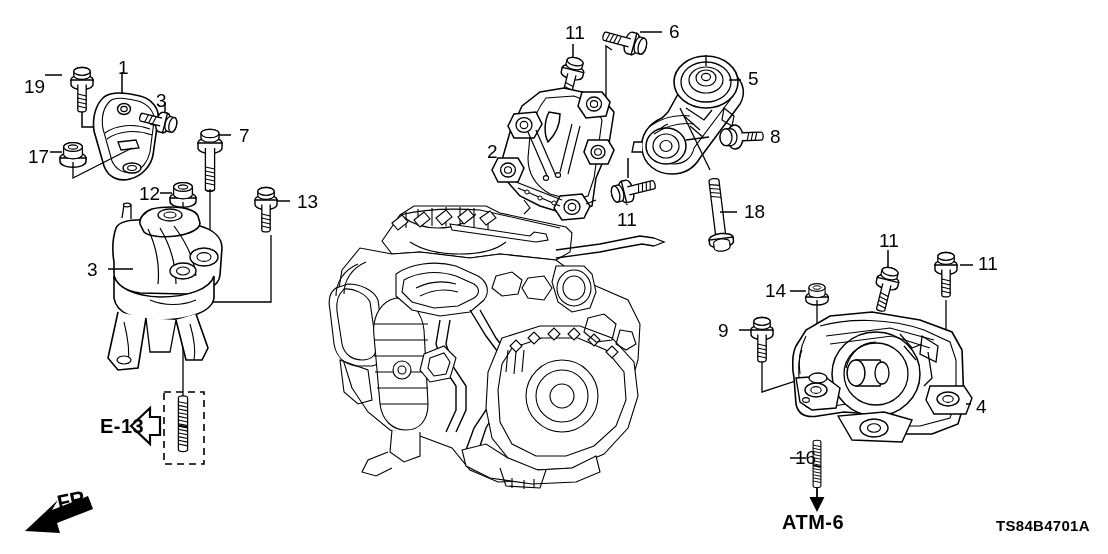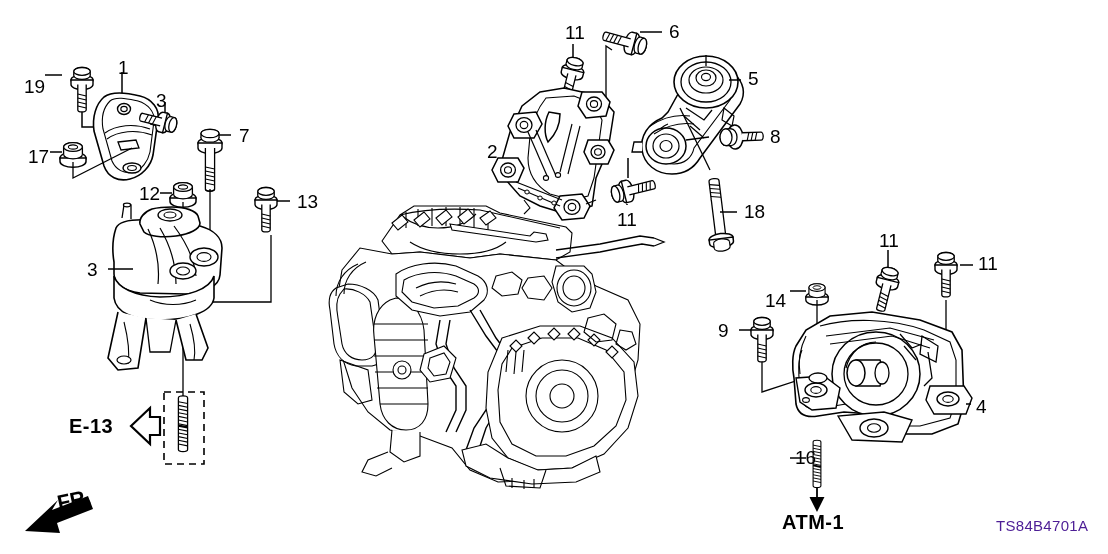--- a/index.html
+++ b/index.html
@@ -43,22 +43,22 @@
     font-weight:bold;
     color:#000;
     line-height:1;
     transform:rotate(-12deg);
     white-space:nowrap;
   }
   .partno{
     position:absolute;
     font-family:"Liberation Sans", sans-serif;
     font-size:15px;
-    font-weight:normal;
-    color:#4c1d95;
+    font-weight:bold;
+    color:#000000;
     letter-spacing:0.3px;
     white-space:nowrap;
   }
 </style>
 </head>
 <body>
 
 <div id="sheet">
 
   <svg width="1108" height="554" viewBox="0 0 1108 554">
@@ -599,25 +599,25 @@
   <span class="callout" style="left:87px;top:260px;">3</span>
   <span class="callout" style="left:565px;top:23px;">11</span>
   <span class="callout" style="left:669px;top:22px;">6</span>
   <span class="callout" style="left:748px;top:69px;">5</span>
   <span class="callout" style="left:487px;top:142px;">2</span>
   <span class="callout" style="left:770px;top:127px;">8</span>
   <span class="callout" style="left:744px;top:202px;">18</span>
   <span class="callout" style="left:617px;top:210px;">11</span>
   <span class="callout" style="left:879px;top:231px;">11</span>
   <span class="callout" style="left:978px;top:254px;">11</span>
-  <span class="callout" style="left:765px;top:291px;text-align:right;">14</span>
+  <span class="callout" style="left:765px;top:281px;text-align:right;">14</span>
   <span class="callout" style="left:718px;top:321px;">9</span>
   <span class="callout" style="left:976px;top:397px;">4</span>
   <span class="callout" style="left:795px;top:448px;">16</span>
 
-  <span class="reftag" style="left:69px;top:416px;">E-13</span>
-  <span class="reftag" style="left:782px;top:512px;">ATM-1</span>
+  <span class="reftag" style="left:100px;top:416px;">E-13</span>
+  <span class="reftag" style="left:782px;top:512px;">ATM-6</span>
 
   <span class="fr-label" style="left:57px;top:489px;">FR.</span>
 
   <span class="partno" style="left:996px;top:517px;">TS84B4701A</span>
 
 </div>
 
 </body></html>

